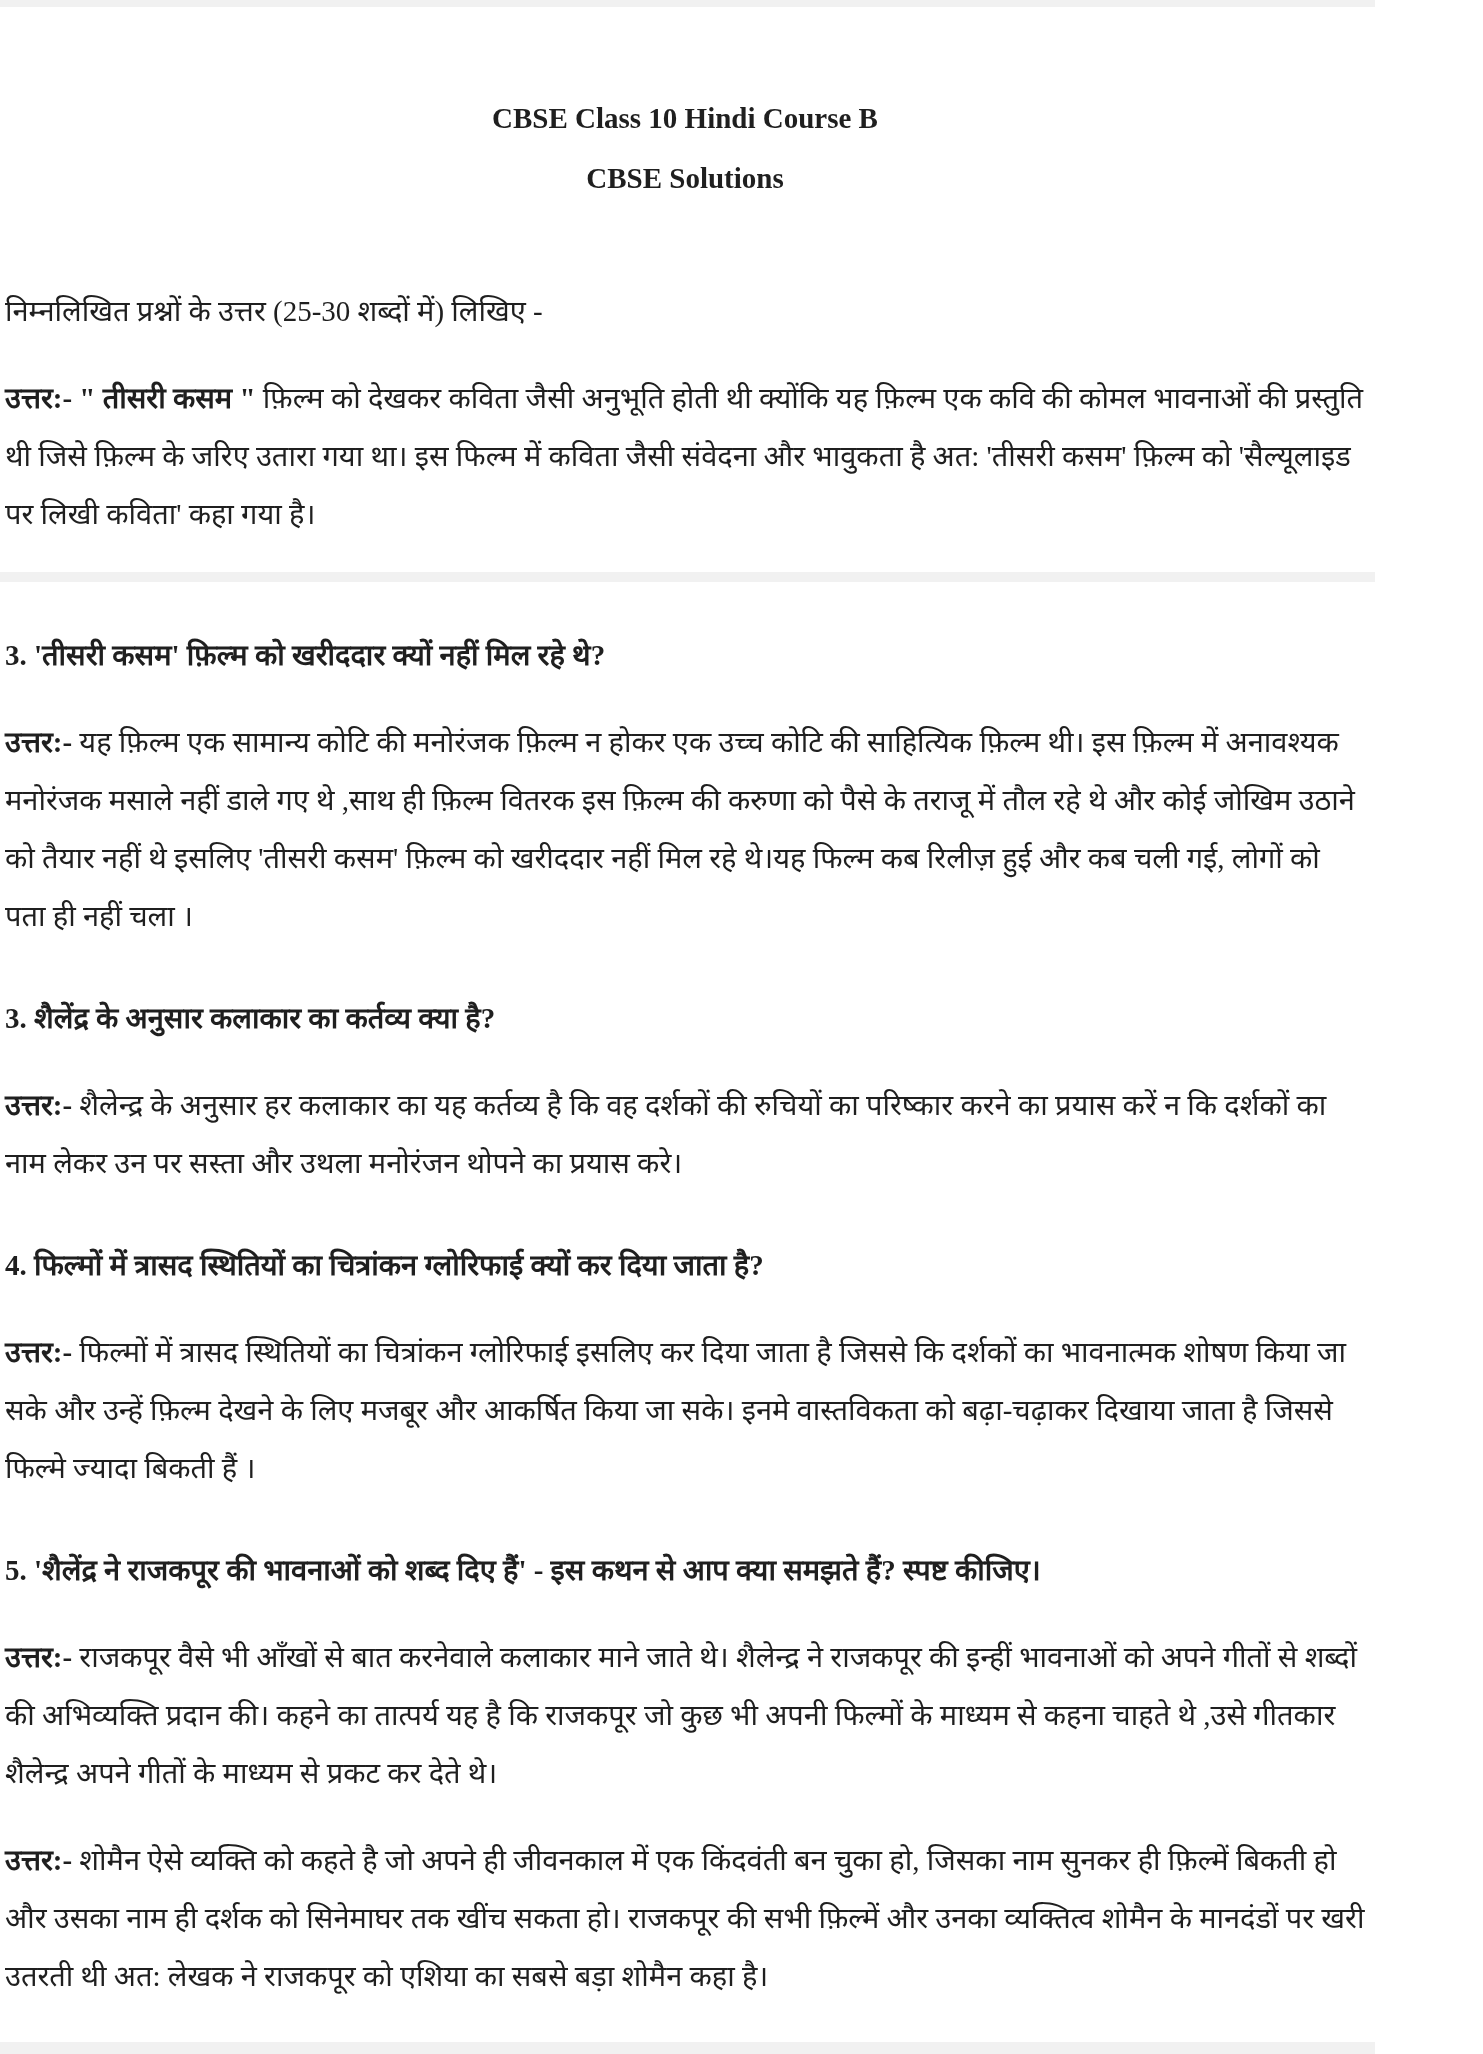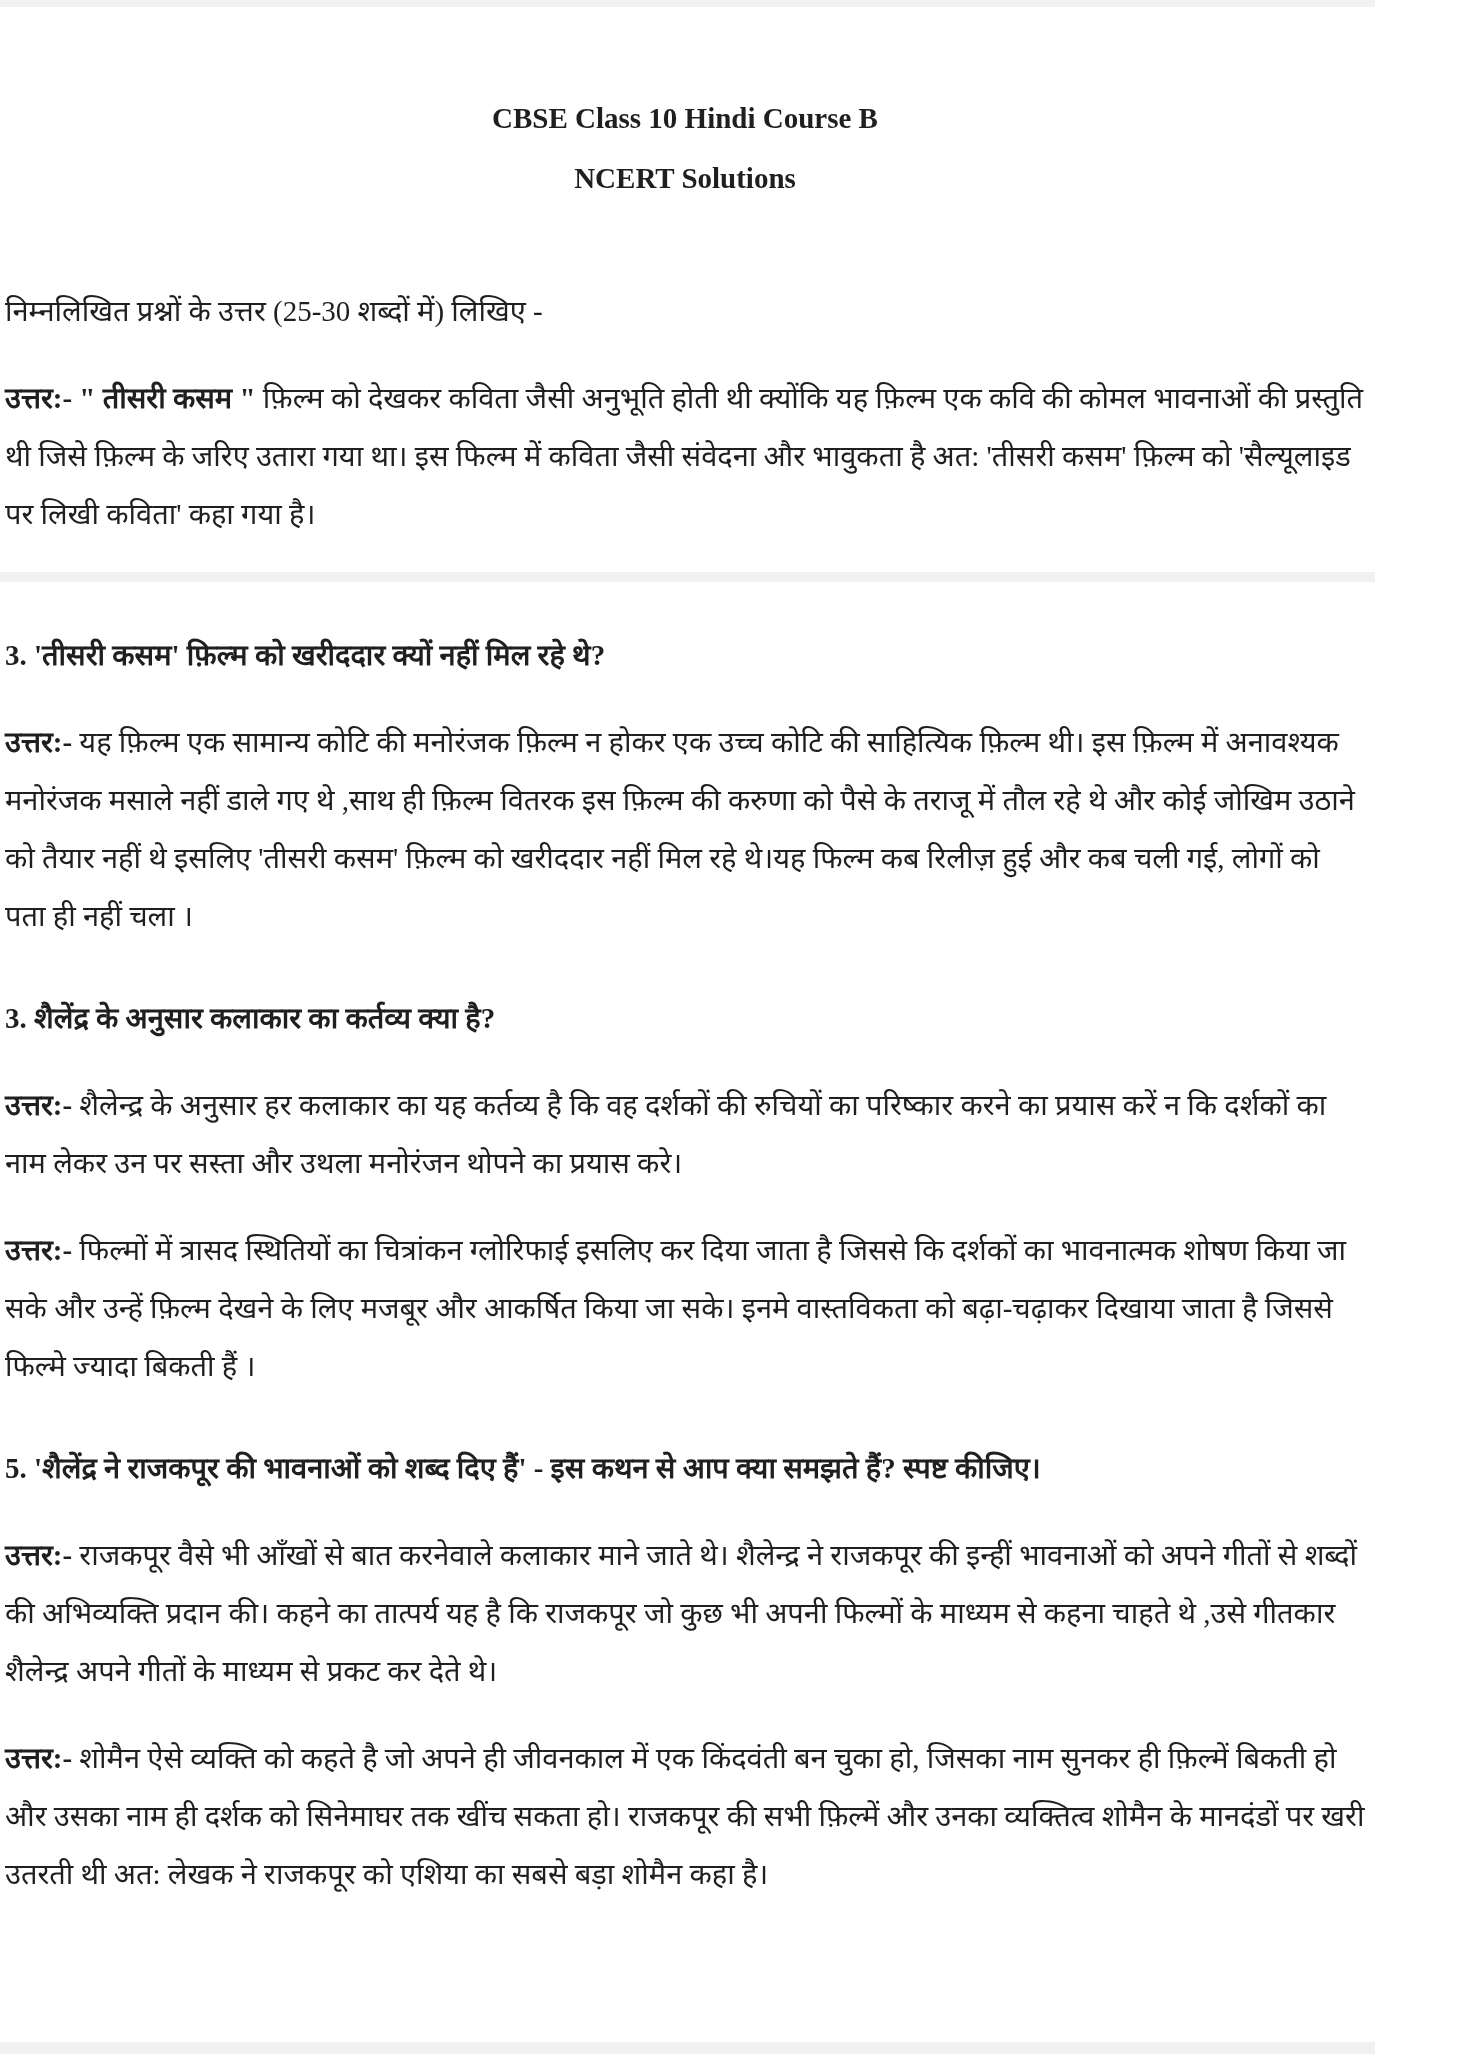--- a/index.html
+++ b/index.html
@@ -77,21 +77,21 @@
 </head>
 <body>
 
 <div class="page">
   <div class="band band-top"></div>
 
   <div class="content">
 
     <div class="doc-header">
       <p class="h-line">CBSE Class 10 Hindi Course B</p>
-      <p class="h-line">NCERT Solutions</p>
+      <p class="h-line">CBSE Solutions</p>
     </div>
 
     <p class="instruction">निम्नलिखित प्रश्नों के उत्तर (25-30 शब्दों में) लिखिए -</p>
 
     <p class="answer">
       <span class="ans-label">उत्तर:-</span>
       <span class="ans-bold">" तीसरी कसम "</span>
       <span>फ़िल्म को देखकर कविता जैसी अनुभूति होती थी क्योंकि यह फ़िल्म एक कवि की कोमल भावनाओं की प्रस्तुति थी जिसे फ़िल्म के जरिए उतारा गया था। इस फिल्म में कविता जैसी संवेदना और भावुकता है अत: 'तीसरी कसम' फ़िल्म को 'सैल्यूलाइड पर लिखी कविता' कहा गया है।</span>
     </p>
 
@@ -102,20 +102,21 @@
       <span class="ans-label">उत्तर:-</span>
       <span>यह फ़िल्म एक सामान्य कोटि की मनोरंजक फ़िल्म न होकर एक उच्च कोटि की साहित्यिक फ़िल्म थी। इस फ़िल्म में अनावश्यक मनोरंजक मसाले नहीं डाले गए थे ,साथ ही फ़िल्म वितरक इस फ़िल्म की करुणा को पैसे के तराजू में तौल रहे थे और कोई जोखिम उठाने को तैयार नहीं थे इसलिए 'तीसरी कसम' फ़िल्म को खरीददार नहीं मिल रहे थे।यह फिल्म कब रिलीज़ हुई और कब चली गई, लोगों को पता ही नहीं चला ।</span>
     </p>
 
     <p class="question">3. शैलेंद्र के अनुसार कलाकार का कर्तव्य क्या है?</p>
     <p class="answer">
       <span class="ans-label">उत्तर:-</span>
       <span>शैलेन्द्र के अनुसार हर कलाकार का यह कर्तव्य है कि वह दर्शकों की रुचियों का परिष्कार करने का प्रयास करें न कि दर्शकों का नाम लेकर उन पर सस्ता और उथला मनोरंजन थोपने का प्रयास करे।</span>
     </p>
 
+    <p class="question">4. फिल्मों में त्रासद स्थितियों का चित्रांकन ग्लोरिफाई क्यों कर दिया जाता है?</p>
     <p class="answer">
       <span class="ans-label">उत्तर:-</span>
       <span>फिल्मों में त्रासद स्थितियों का चित्रांकन ग्लोरिफाई इसलिए कर दिया जाता है जिससे कि दर्शकों का भावनात्मक शोषण किया जा सके और उन्हें फ़िल्म देखने के लिए मजबूर और आकर्षित किया जा सके। इनमे वास्तविकता को बढ़ा-चढ़ाकर दिखाया जाता है जिससे फिल्मे ज्यादा बिकती हैं ।</span>
     </p>
 
     <p class="question">5. 'शैलेंद्र ने राजकपूर की भावनाओं को शब्द दिए हैं' - इस कथन से आप क्या समझते हैं? स्पष्ट कीजिए।</p>
     <p class="answer">
       <span class="ans-label">उत्तर:-</span>
       <span>राजकपूर वैसे भी आँखों से बात करनेवाले कलाकार माने जाते थे। शैलेन्द्र ने राजकपूर की इन्हीं भावनाओं को अपने गीतों से शब्दों की अभिव्यक्ति प्रदान की। कहने का तात्पर्य यह है कि राजकपूर जो कुछ भी अपनी फिल्मों के माध्यम से कहना चाहते थे ,उसे गीतकार शैलेन्द्र अपने गीतों के माध्यम से प्रकट कर देते थे।</span>
     </p>

